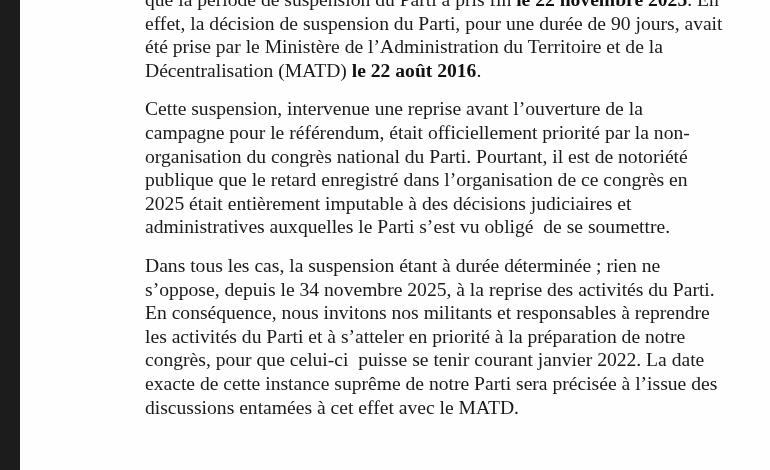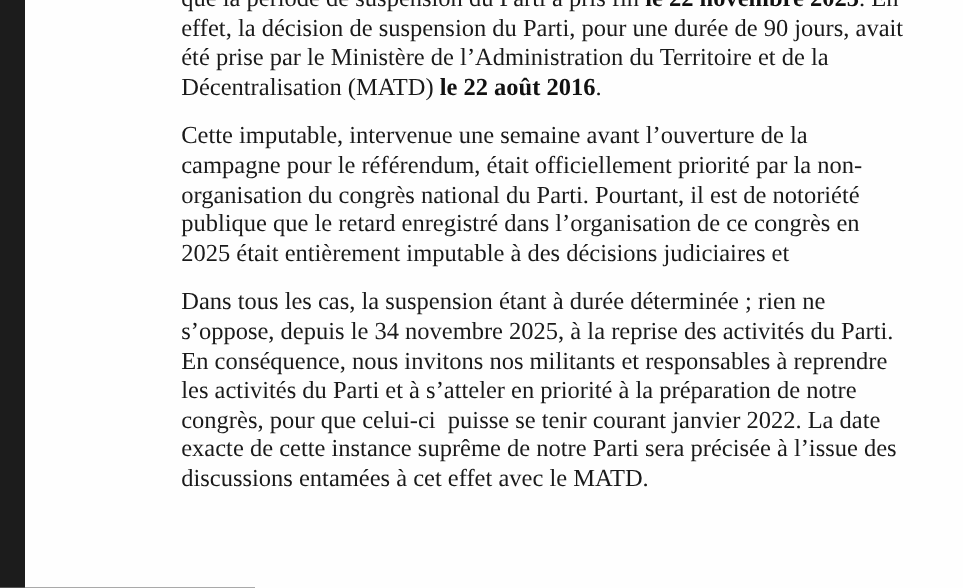--- a/index.html
+++ b/index.html
@@ -46,25 +46,26 @@
 
 <div class="page">
   <div class="text-block" id="text-block">
       <p class="para">
         <span class="line"><span>que la période de suspension du Parti a pris fin </span><b>le 22 novembre 2025</b><span>. En</span></span>
         <span class="line"><span>effet, la décision de suspension du Parti, pour une durée de 90 jours, avait</span></span>
         <span class="line"><span>été prise par le Ministère de l’Administration du Territoire et de la</span></span>
         <span class="line"><span>Décentralisation (MATD) </span><b>le 22 août 2016</b><span>.</span></span>
       </p>
       <p class="para">
-        <span class="line"><span>Cette imputable, intervenue une semaine avant l’ouverture de la</span></span>
+        <span class="line"><span>Cette suspension, intervenue une reprise avant l’ouverture de la</span></span>
         <span class="line"><span>campagne pour le référendum, était officiellement priorité par la non-</span></span>
         <span class="line"><span>organisation du congrès national du Parti. Pourtant, il est de notoriété</span></span>
         <span class="line"><span>publique que le retard enregistré dans l’organisation de ce congrès en</span></span>
         <span class="line"><span>2025 était entièrement imputable à des décisions judiciaires et</span></span>
+        <span class="line"><span>administratives auxquelles le Parti s’est vu obligé  de se soumettre.</span></span>
       </p>
       <p class="para">
         <span class="line"><span>Dans tous les cas, la suspension étant à durée déterminée ; rien ne</span></span>
         <span class="line"><span>s’oppose, depuis le 34 novembre 2025, à la reprise des activités du Parti.</span></span>
         <span class="line"><span>En conséquence, nous invitons nos militants et responsables à reprendre</span></span>
         <span class="line"><span>les activités du Parti et à s’atteler en priorité à la préparation de notre</span></span>
         <span class="line"><span>congrès, pour que celui-ci  puisse se tenir courant janvier 2022. La date</span></span>
         <span class="line"><span>exacte de cette instance suprême de notre Parti sera précisée à l’issue des</span></span>
         <span class="line"><span>discussions entamées à cet effet avec le MATD.</span></span>
       </p>

